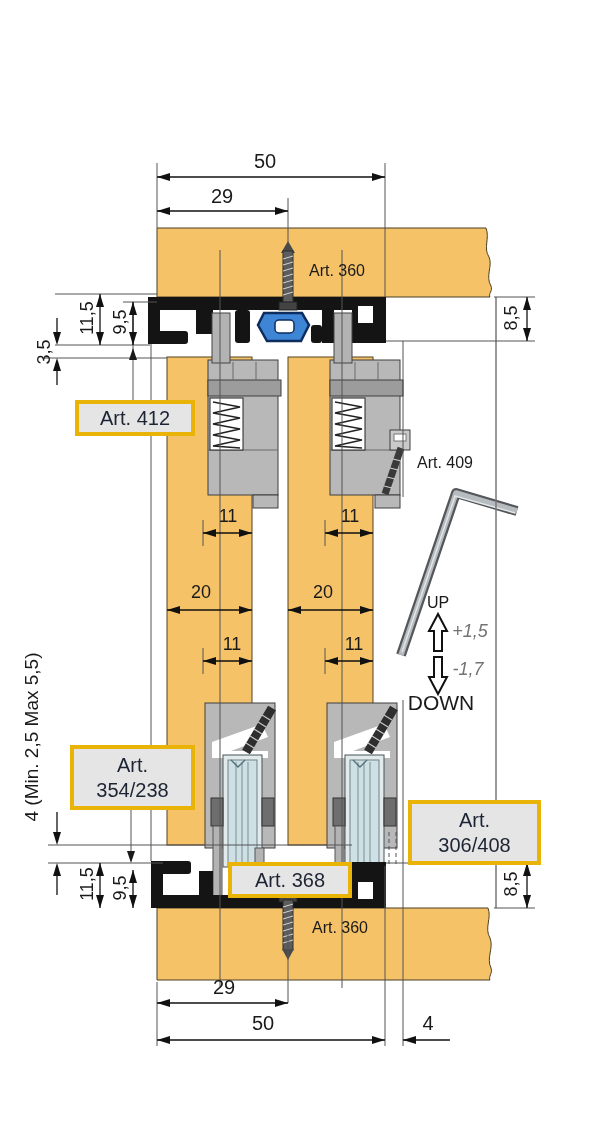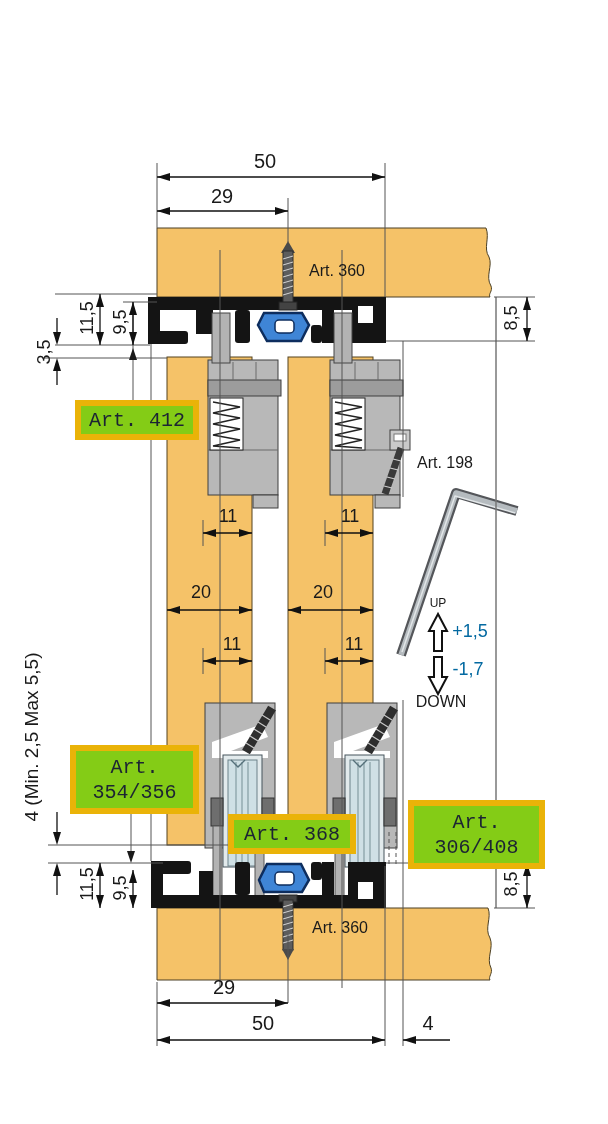--- a/index.html
+++ b/index.html
@@ -5,24 +5,24 @@
   html,body{margin:0;padding:0;background:#fff;}
   .stage{position:relative;width:576px;height:1124px;background:#fff;overflow:hidden;
          font-family:"Liberation Sans", sans-serif;}
   .stage svg{position:absolute;left:0;top:0;}
   .txt{position:absolute;color:#1a1a1a;white-space:nowrap;
        transform:translate(-50%,-50%);line-height:1;}
   .rot{transform:translate(-50%,-50%) rotate(-90deg);}
   .big{font-size:20px;}
   .mid{font-size:18px;}
   .lbl{font-size:16px;}
-  .blue{color:#0369a1;}
-  .box{position:absolute;background:#84cc16;border:6px solid #eab308;color:#1c2433;
+  .blue{color:#737373;font-style:italic;}
+  .box{position:absolute;background:#e5e5e5;border:4px solid #eab308;color:#1c2433;
        display:flex;align-items:center;justify-content:center;flex-direction:column;
-       font-size:20px;line-height:1.25;text-align:center;font-family:Liberation Mono, monospace;}
+       font-size:20px;line-height:1.25;text-align:center;}
 </style>
 </head>
 <body>
 
 <div class="stage">
 
 <svg width="608" height="1124" viewBox="0 0 608 1124">
 
   <g>
     <path d="M157,228 L486,228 C490,238 483,248 489,257 C493,266 485,276 491,286 C493,291 488,294 490,297 L157,297 Z" fill="#f5c268" stroke="#4a3f24" stroke-width="1"></path>
@@ -283,45 +283,45 @@
 
   <div class="txt mid rot" style="left:87px;top:318px;">11,5</div>
   <div class="txt mid rot" style="left:120px;top:322px;">9,5</div>
   <div class="txt mid rot" style="left:44px;top:352px;">3,5</div>
   <div class="txt mid rot" style="left:511px;top:318px;">8,5</div>
 
   <div class="box" style="left:75px;top:400px;width:112px;height:28px;">
     <span>Art. 412</span>
   </div>
 
-  <div class="txt lbl" style="left:445px;top:463px;">Art. 198</div>
+  <div class="txt lbl" style="left:445px;top:463px;">Art. 409</div>
 
   <div class="txt mid" style="left:228px;top:516px;">11</div>
   <div class="txt mid" style="left:350px;top:516px;">11</div>
   <div class="txt mid" style="left:201px;top:592px;">20</div>
   <div class="txt mid" style="left:323px;top:592px;">20</div>
   <div class="txt mid" style="left:232px;top:644px;">11</div>
   <div class="txt mid" style="left:354px;top:644px;">11</div>
 
-  <div class="txt" style="left:438px;top:603px;font-size:12px;">UP</div>
+  <div class="txt" style="left:438px;top:603px;font-size:16px;">UP</div>
   <div class="txt mid blue" style="left:470px;top:631px;">+1,5</div>
   <div class="txt mid blue" style="left:468px;top:669px;">-1,7</div>
-  <div class="txt" style="left:441px;top:702px;font-size:16px;">DOWN</div>
+  <div class="txt" style="left:441px;top:702px;font-size:21px;">DOWN</div>
 
   <div class="txt rot" style="left:31px;top:737px;font-size:19px;">4 (Min. 2,5 Max 5,5)</div>
 
   <div class="box" style="left:70px;top:745px;width:117px;height:57px;">
     <span>Art.</span>
-    <span>354/356</span>
+    <span>354/238</span>
   </div>
   <div class="box" style="left:408px;top:800px;width:125px;height:57px;">
     <span>Art.</span>
     <span>306/408</span>
   </div>
-  <div class="box" style="left:228px;top:814px;width:116px;height:28px;">
+  <div class="box" style="left:228px;top:862px;width:116px;height:28px;">
     <span>Art. 368</span>
   </div>
 
   <div class="txt mid rot" style="left:87px;top:884px;">11,5</div>
   <div class="txt mid rot" style="left:120px;top:888px;">9,5</div>
   <div class="txt mid rot" style="left:511px;top:884px;">8,5</div>
 
   <div class="txt lbl" style="left:340px;top:928px;">Art. 360</div>
 
   <div class="txt big" style="left:224px;top:987px;">29</div>

